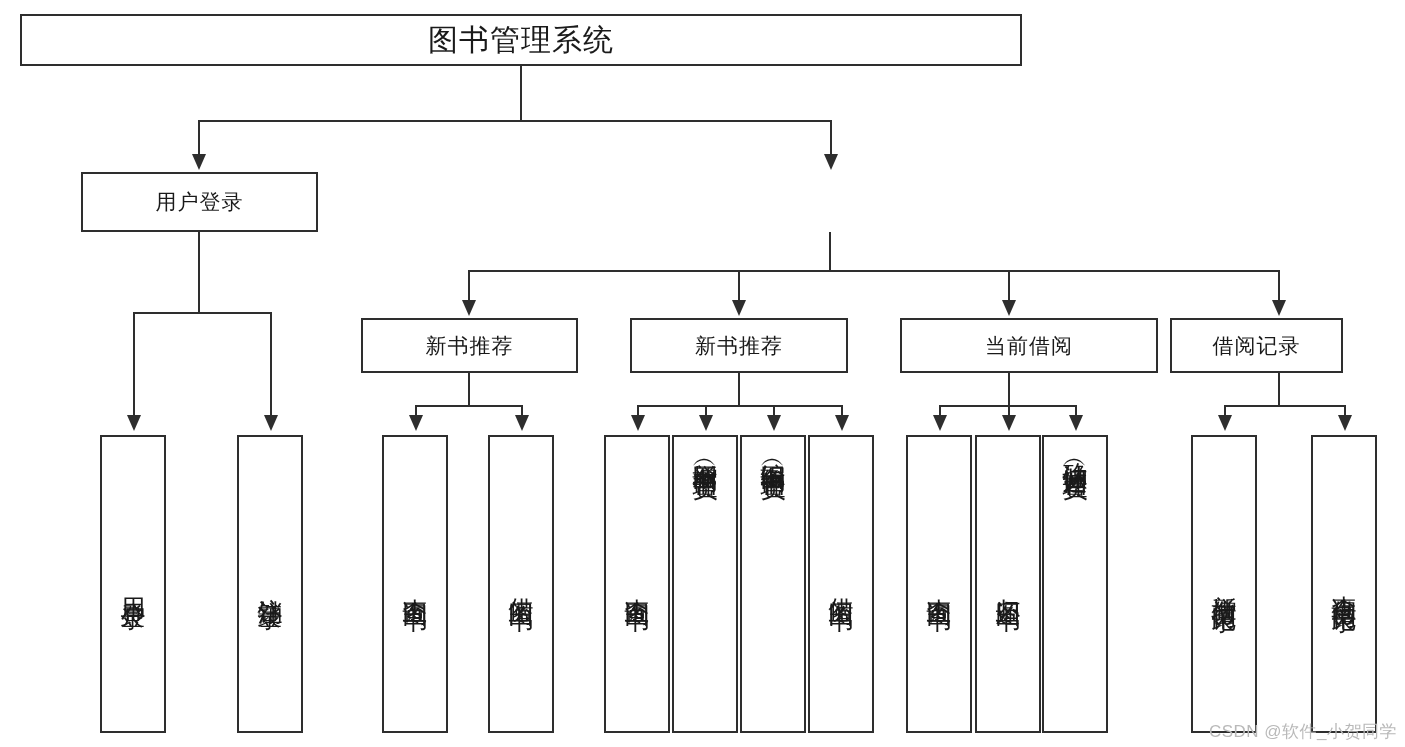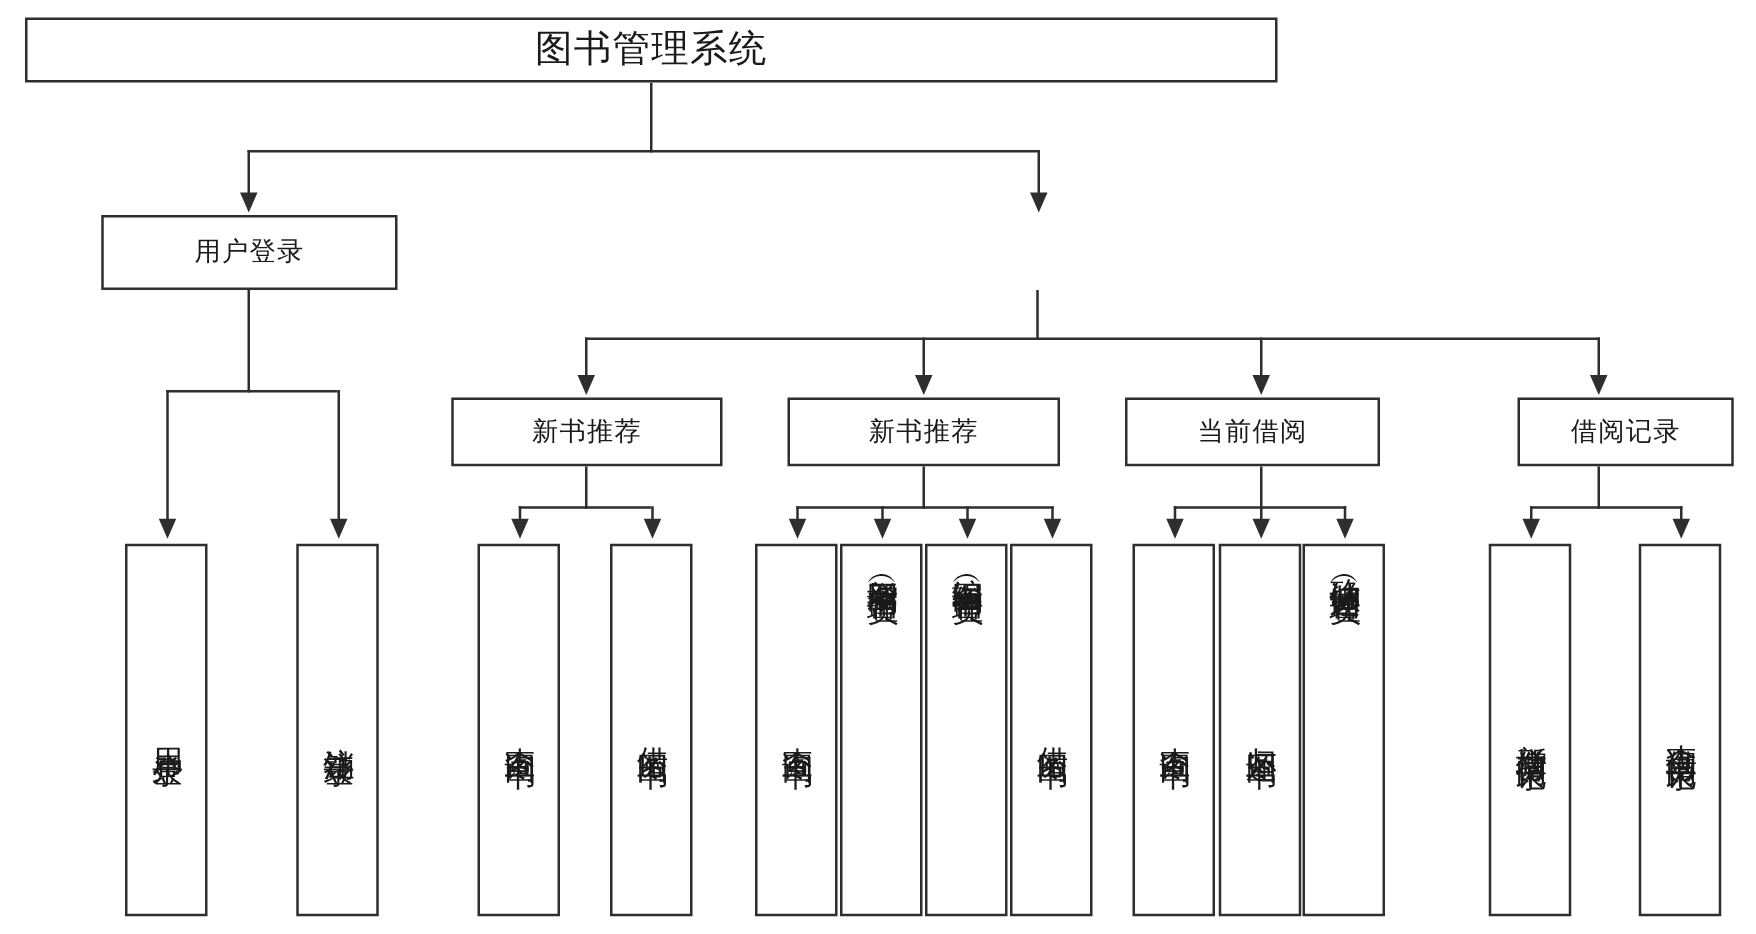--- a/index.html
+++ b/index.html
@@ -40,22 +40,22 @@
   
   .node.lvl2{height:60px;}
   .node.lvl2 .label{font-size:21px;}
   .node.n-userlogin{left:81px;top:172px;width:237px;}
   .node.n-bookmgmt{left:712px;top:172px;width:236px;}
   
   .node.lvl3{height:55px;}
   .node.lvl3 .label{font-size:21px;}
   .node.n-newbook{left:361px;top:318px;width:217px;}
   .node.n-borrow{left:630px;top:318px;width:218px;}
-  .node.n-current{left:900px;top:318px;width:204px;}
-  .node.n-record{left:1170px;top:318px;width:173px;margin-left:44px;}
+  .node.n-current{left:900px;top:318px;width:258px;}
+  .node.n-record{left:1170px;top:318px;width:173px;}
   
   .node.leaf{
     top:435px;height:298px;width:66px;
     align-items:flex-start;
     padding-top:6px;
   }
   .node.leaf .label{
     writing-mode:vertical-rl;
     text-orientation:upright;
     font-size:25px;
@@ -213,13 +213,14 @@
     <span class="label">确认归还（管理员）</span>
   </div>
 
   <div class="node leaf center" style="left:1191px;">
     <span class="label">新增借阅记录</span>
   </div>
   <div class="node leaf center" style="left:1311px;">
     <span class="label">查询借阅记录</span>
   </div>
 
+  <div id="watermark">CSDN @软件_小贺同学</div>
 </div>
 
 </body></html>

